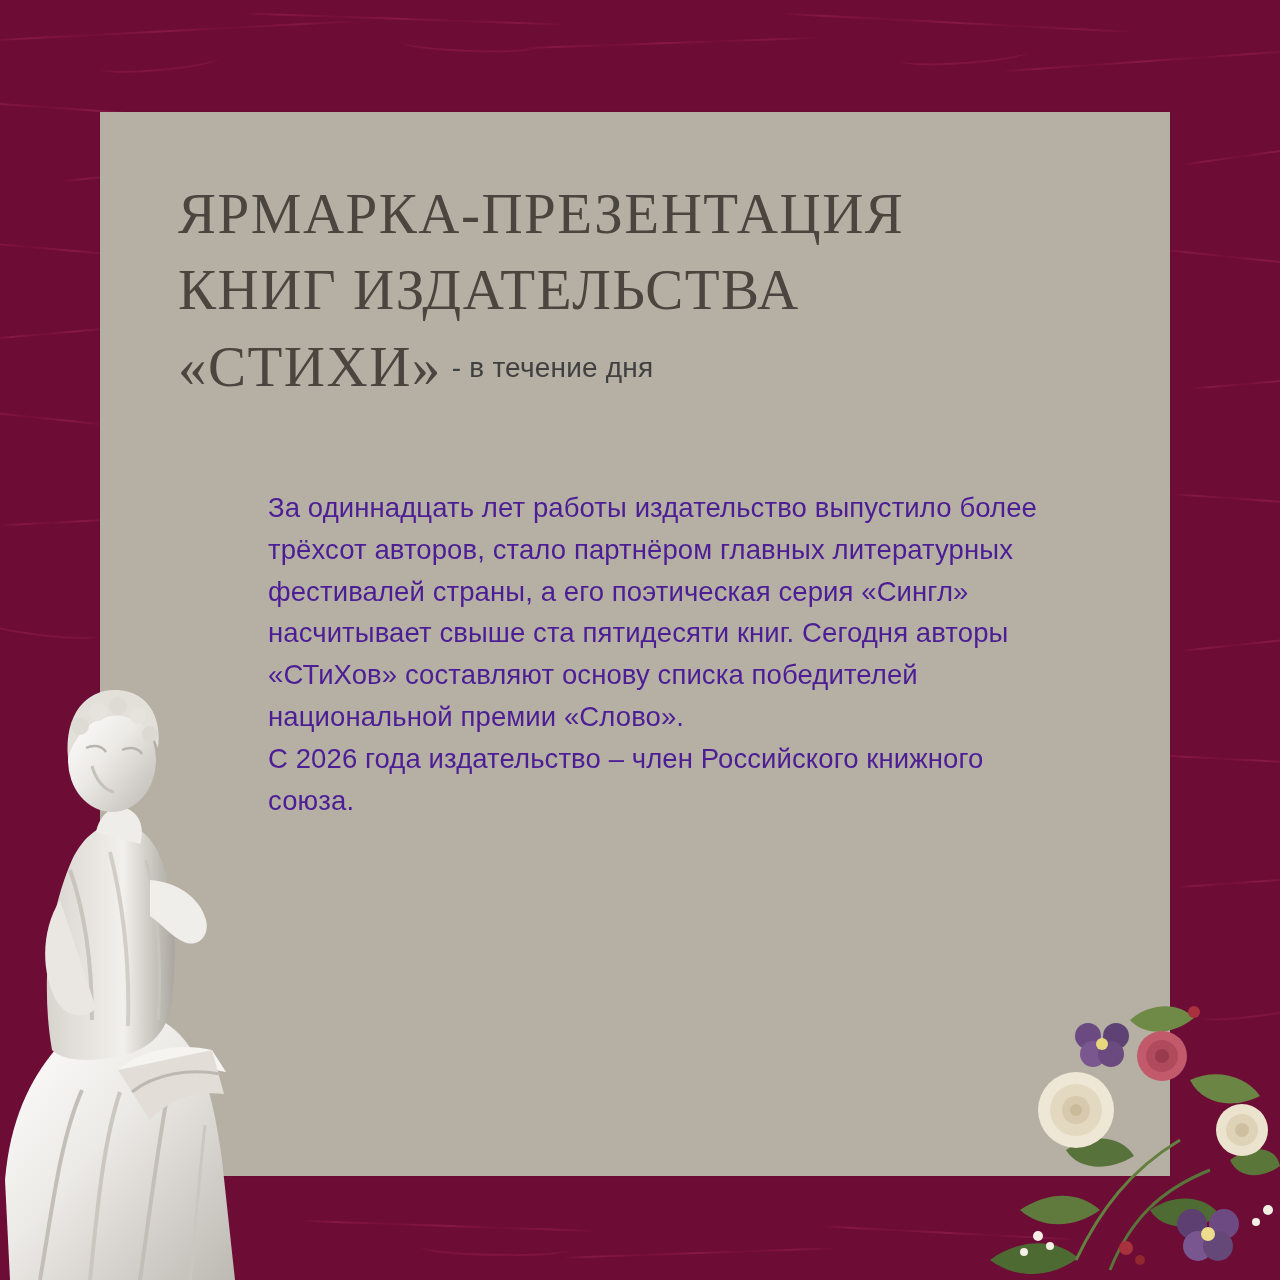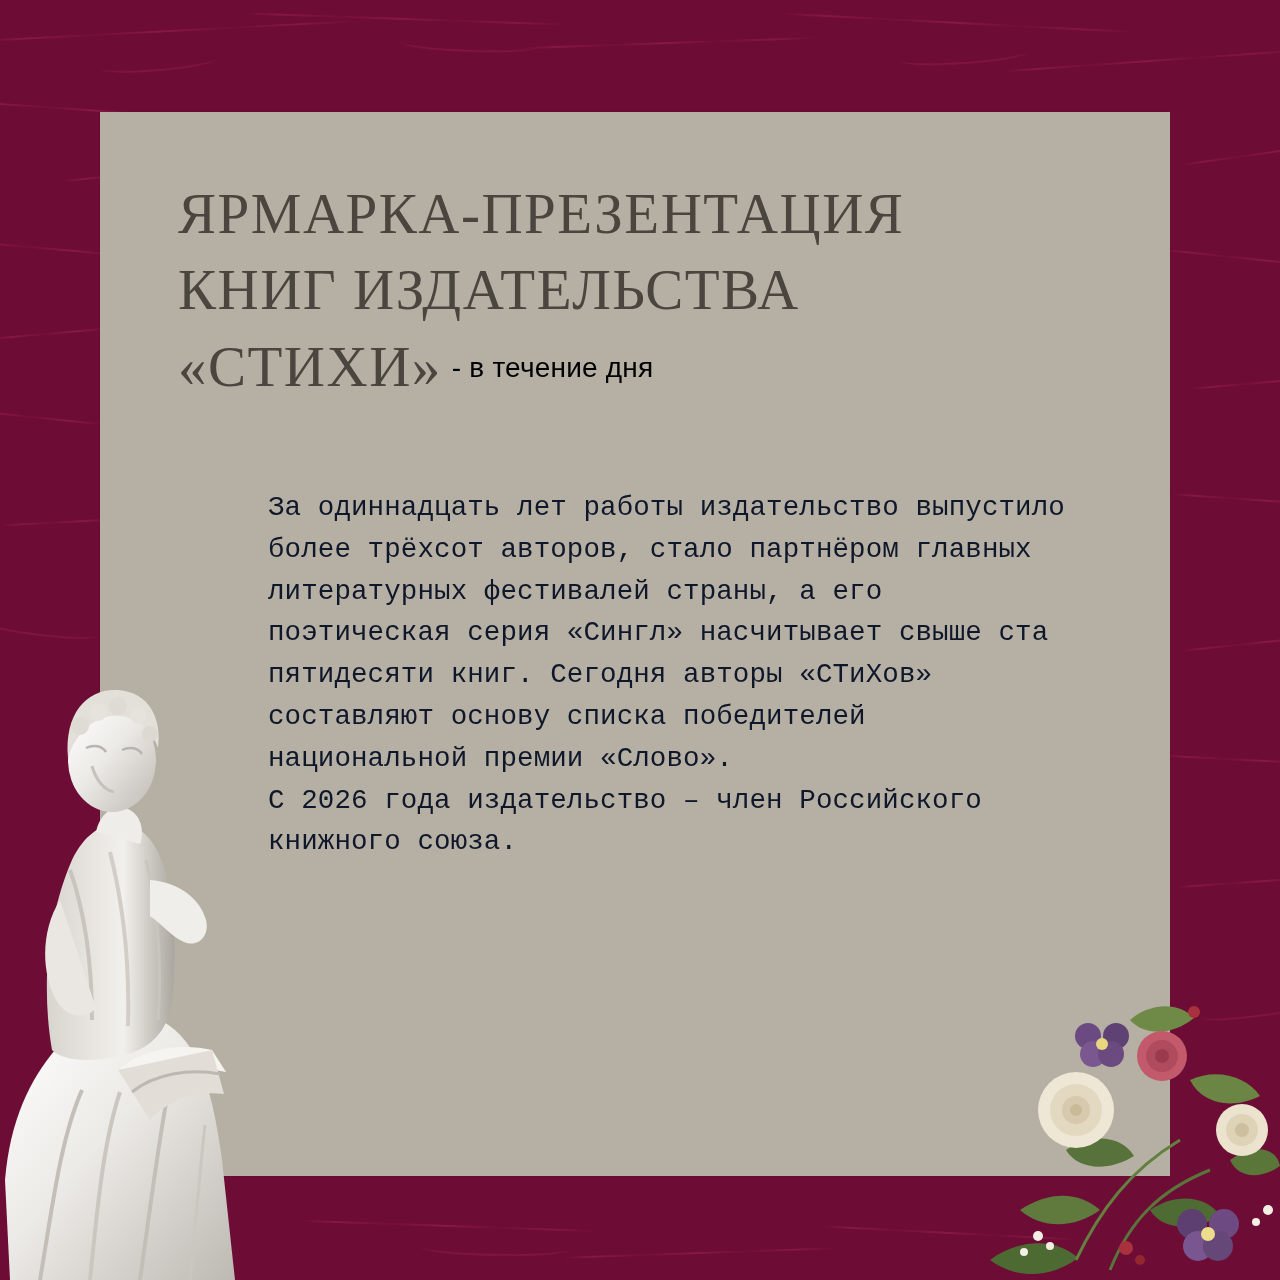--- a/index.html
+++ b/index.html
@@ -78,36 +78,36 @@
     margin: 0;
   }
   .title .last-line {
     display: block;
     white-space: nowrap;
   }
   .title-suffix {
     font-family: "Liberation Sans", sans-serif;
     font-size: 28px;
     letter-spacing: 0.2px;
-    color: #000000;
+    color: #404040;
     vertical-align: 9px;
     padding-left: 10px;
   }
 
   .body-block {
     position: absolute;
     left: 168px;
     top: 375px;
     width: 800px;
   }
   .body-par {
-    font-family: Liberation Mono, monospace;
+    font-family: Liberation Sans, sans-serif;
     font-size: 27.5px;
     line-height: 1.52;
-    color: #0f172a;
+    color: #4c1d95;
     margin: 0 0 42px 0;
     letter-spacing: 0.1px;
   }
   .body-par:last-child {
     margin-bottom: 0;
   }
 
   
   .statue {
     position: absolute;

